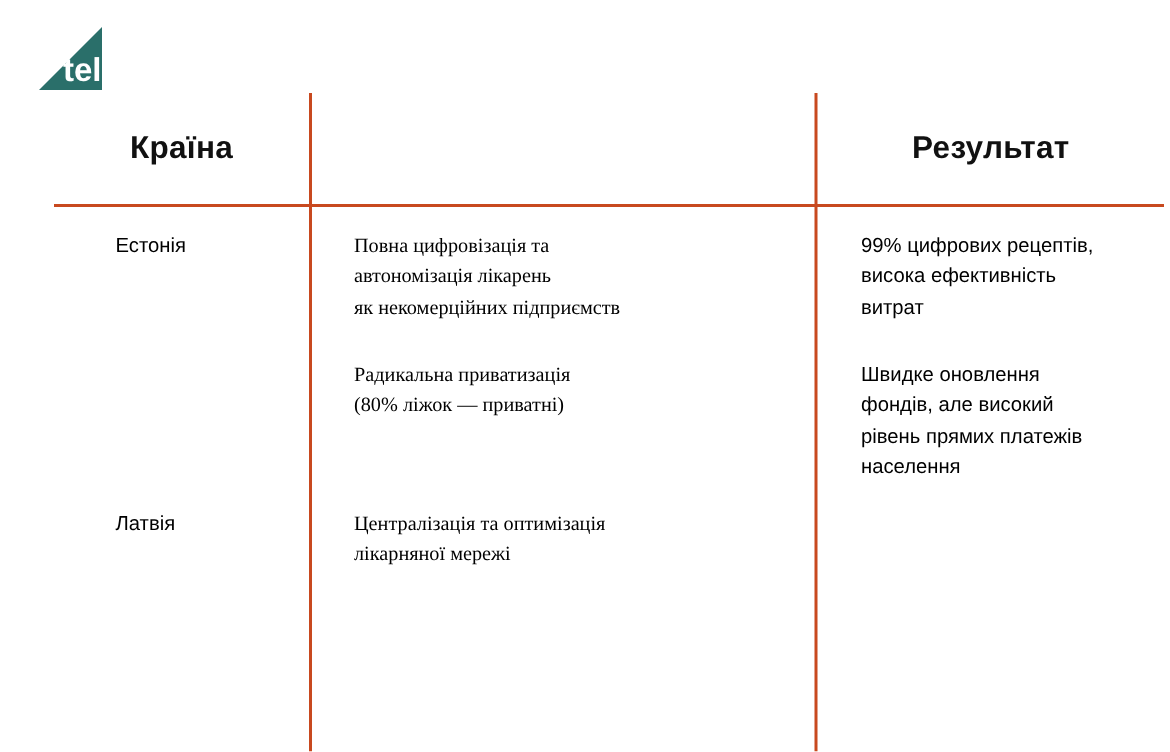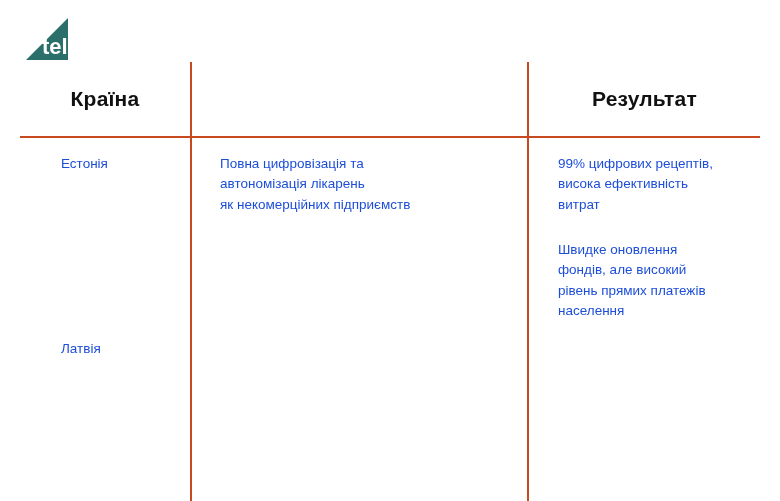--- a/index.html
+++ b/index.html
@@ -22,21 +22,21 @@
     left: 24px;
     top: 16px;
     width: 62px;
     height: 46px;
   }
   .logo svg { display: block; }
 
   
   .table {
     position: absolute;
-    left: 0;
+    left: 16px;
     top: 62px;
     width: 620px;
     height: 439px;
   }
 
   .vline {
     position: absolute;
     top: 0;
     width: 2px;
     background: #c8491f;
@@ -68,24 +68,24 @@
     letter-spacing: 0.2px;
   }
   .head.h1 { left: 20px;  width: 170px; }
   .head.h2 { left: 192px; width: 335px; }
   .head.h3 { left: 529px; width: 231px; text-align: right; }
 
   .cell {
     position: absolute;
     font-size: 13.5px;
     line-height: 1.5;
-    color: #1d4ed8;
+    color: #000000;
   }
   .col1 { left: 61px;  width: 125px; }
-  .col2 { left: 220px; width: 300px; }
+  .col2 { left: 220px; width: 300px; font-family: Liberation Serif, serif; }
   .col3 { left: 558px; width: 210px; }
 
   .r1 { top: 92px; }
   .r2 { top: 178px; }
   .r3 { top: 277px; }
 
   .cell span { display: block; white-space: pre-line; }
 </style>
 </head>
 <body>
@@ -113,24 +113,32 @@
     <span>Повна цифровізація та
 автономізація лікарень
 як некомерційних підприємств</span>
   </div>
   <div class="cell col3 r1">
     <span>99% цифрових рецептів,
 висока ефективність
 витрат</span>
   </div>
 
+  <div class="cell col2 r2">
+    <span>Радикальна приватизація
+(80% ліжок — приватні)</span>
+  </div>
   <div class="cell col3 r2">
     <span>Швидке оновлення
 фондів, але високий
 рівень прямих платежів
 населення</span>
   </div>
 
   <div class="cell col1 r3">
     <span>Латвія</span>
   </div>
+  <div class="cell col2 r3">
+    <span>Централізація та оптимізація
+лікарняної мережі</span>
+  </div>
 
 </div>
 
 </body></html>

